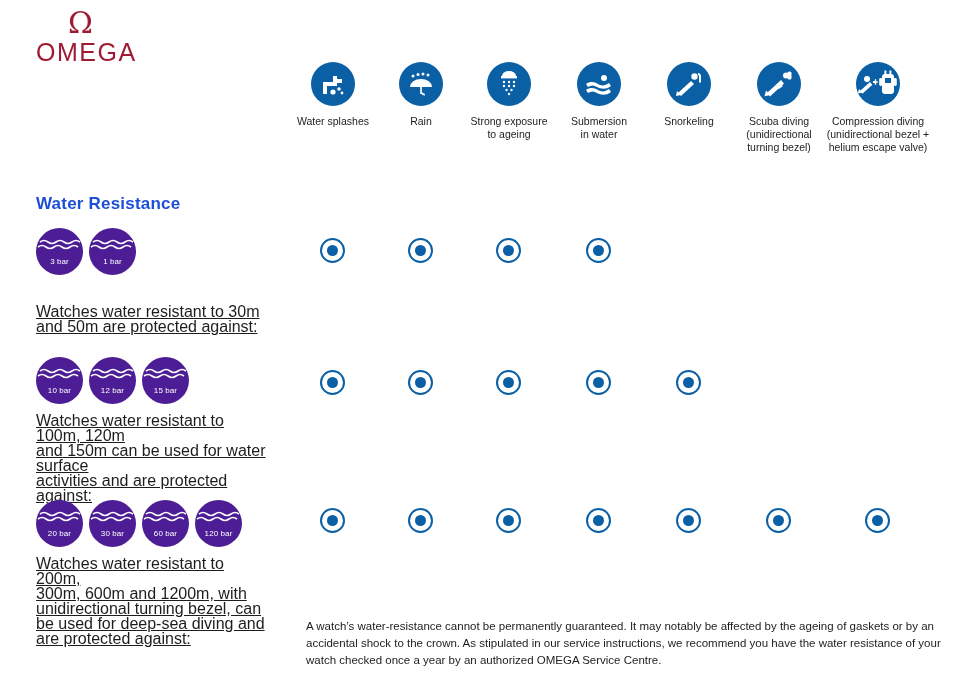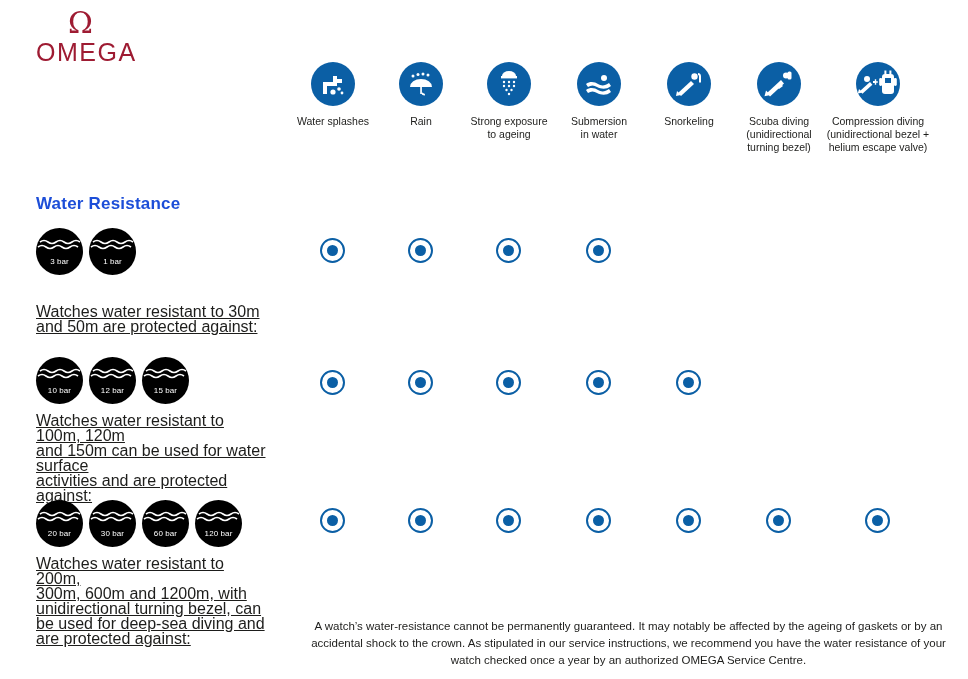--- a/index.html
+++ b/index.html
@@ -101,21 +101,21 @@
     position: absolute;
     left: 36px;
     top: 0;
     display: flex;
     gap: 6px;
   }
   .badge {
     width: 47px;
     height: 47px;
     border-radius: 50%;
-    background: #000000;
+    background: #4c1d95;
     position: relative;
     overflow: hidden;
     flex: none;
   }
   .badge .waves {
     position: absolute;
     left: 0;
     top: 10px;
     width: 47px;
     height: 16px;
@@ -172,21 +172,20 @@
 
   
   .footnote {
     position: absolute;
     left: 306px;
     top: 618px;
     width: 645px;
     font-size: 11.5px;
     line-height: 17px;
     color: #1d1d1b;
-    text-align: center;
   }
 </style>
 </head>
 <body>
 
 <div class="page">
 
   <div class="logo">
     <span class="logo-omega-sym">Ω</span>
     <span class="logo-omega-word">OMEGA</span>

